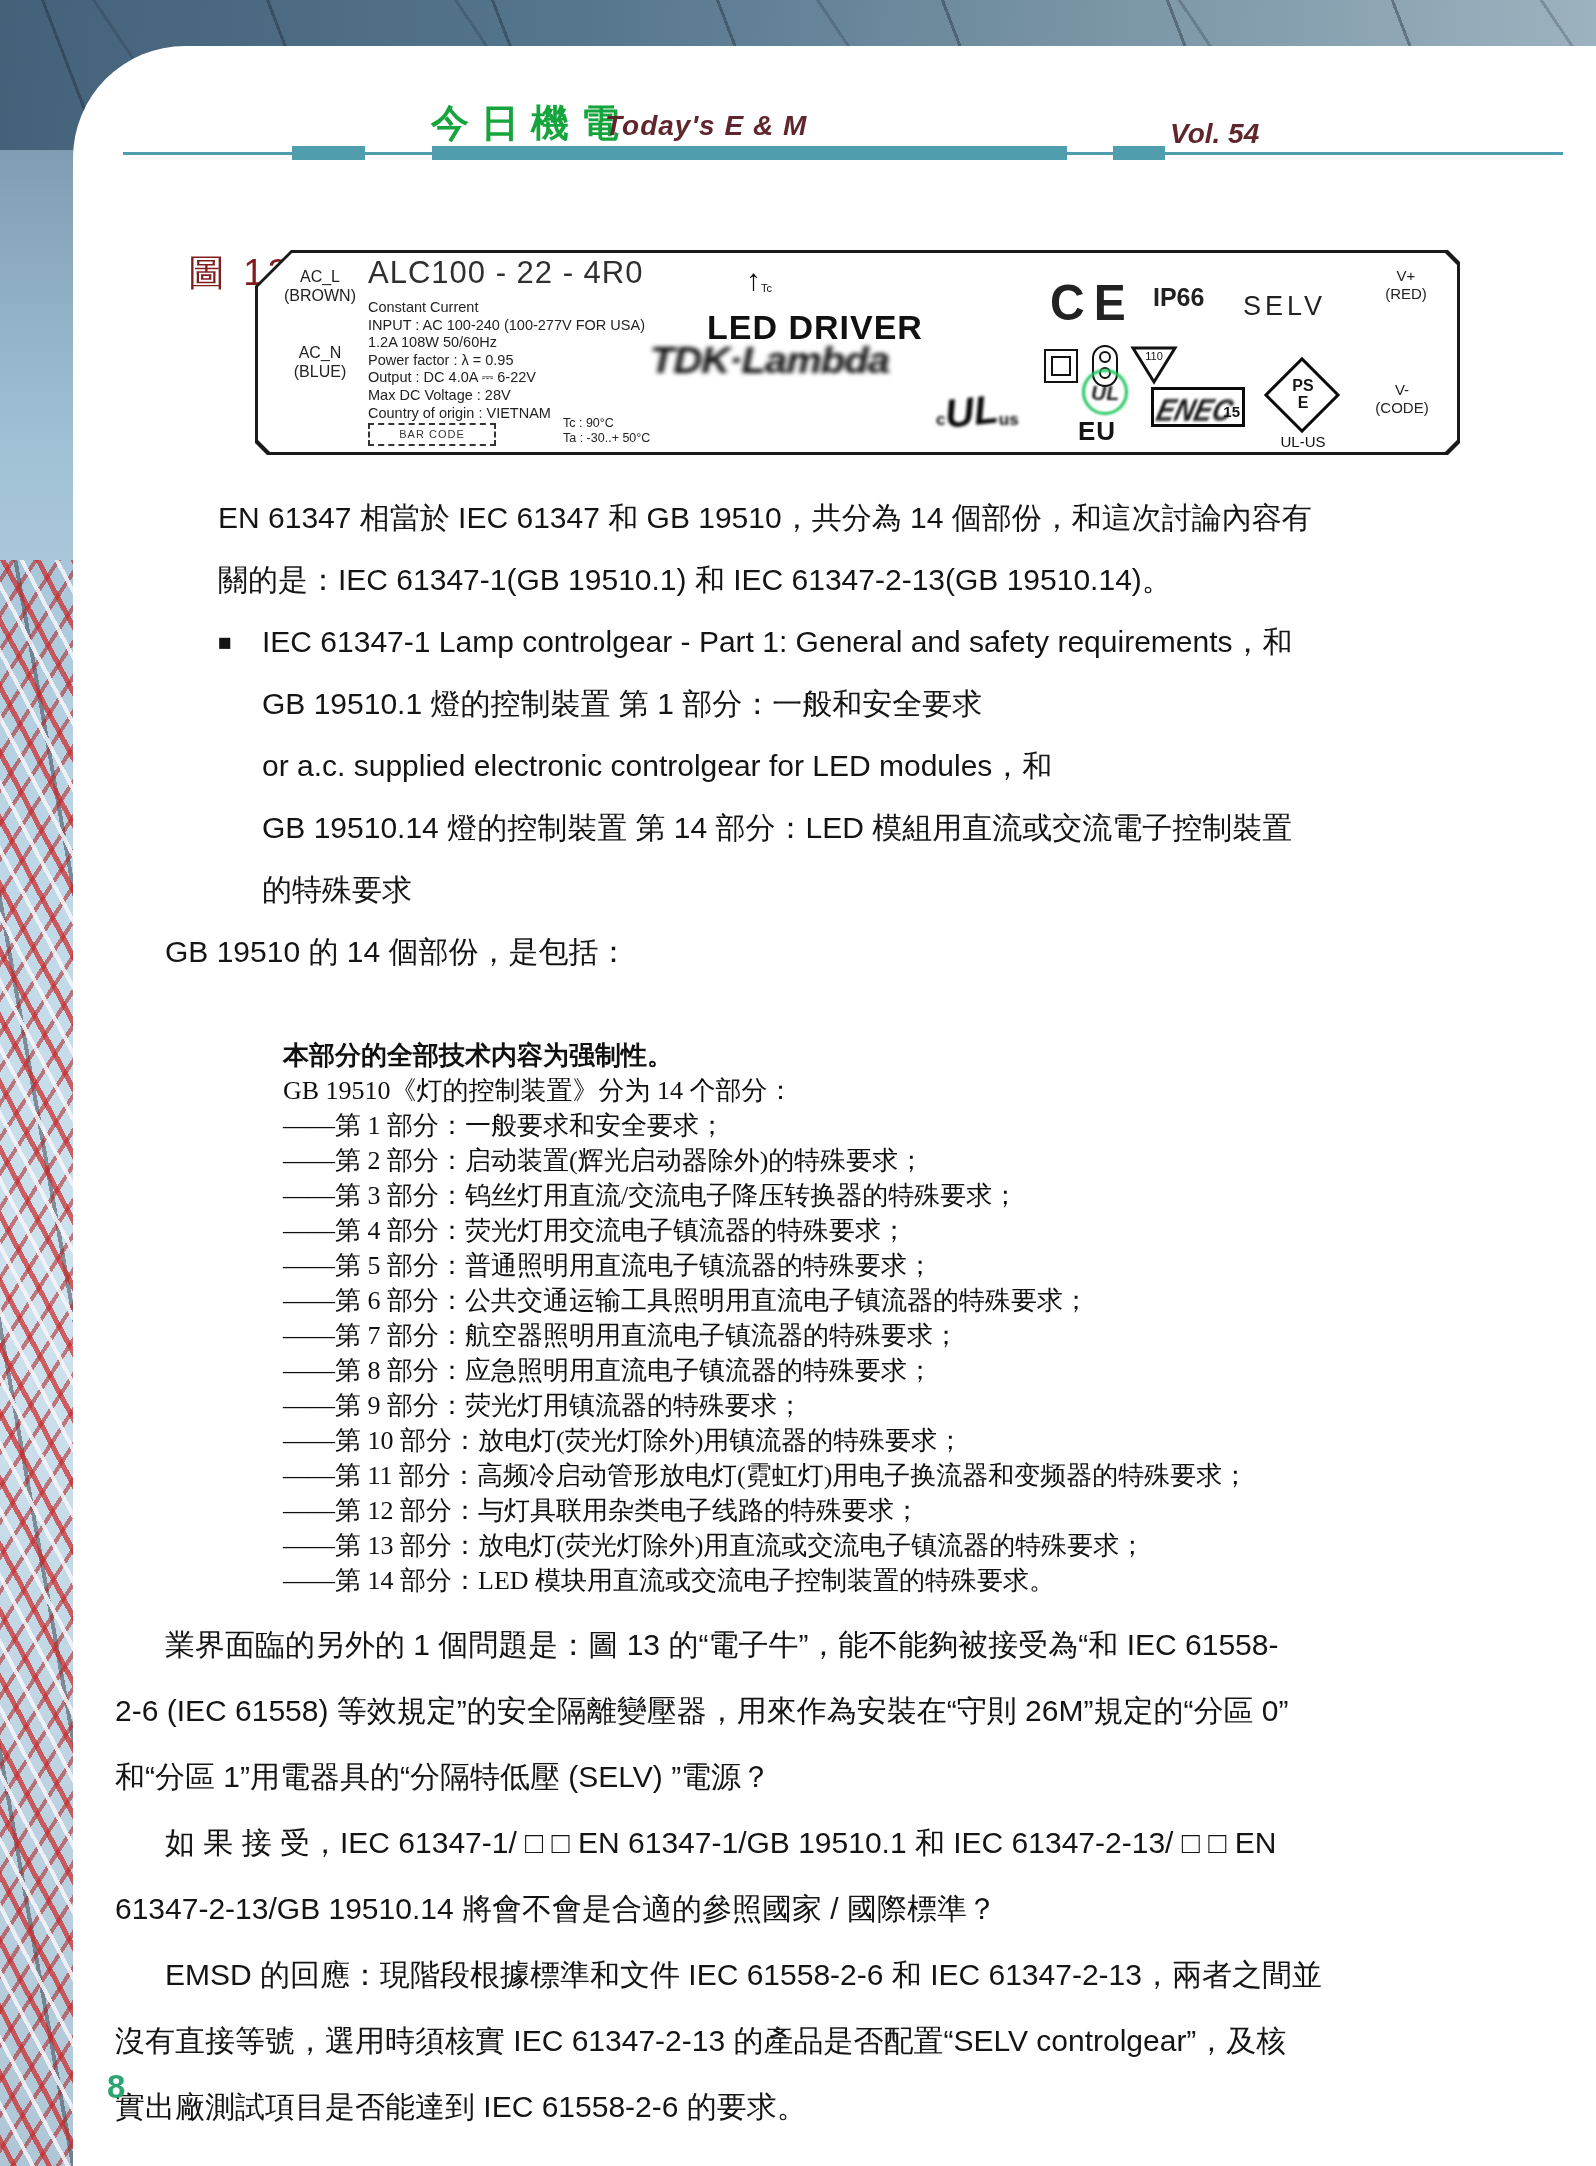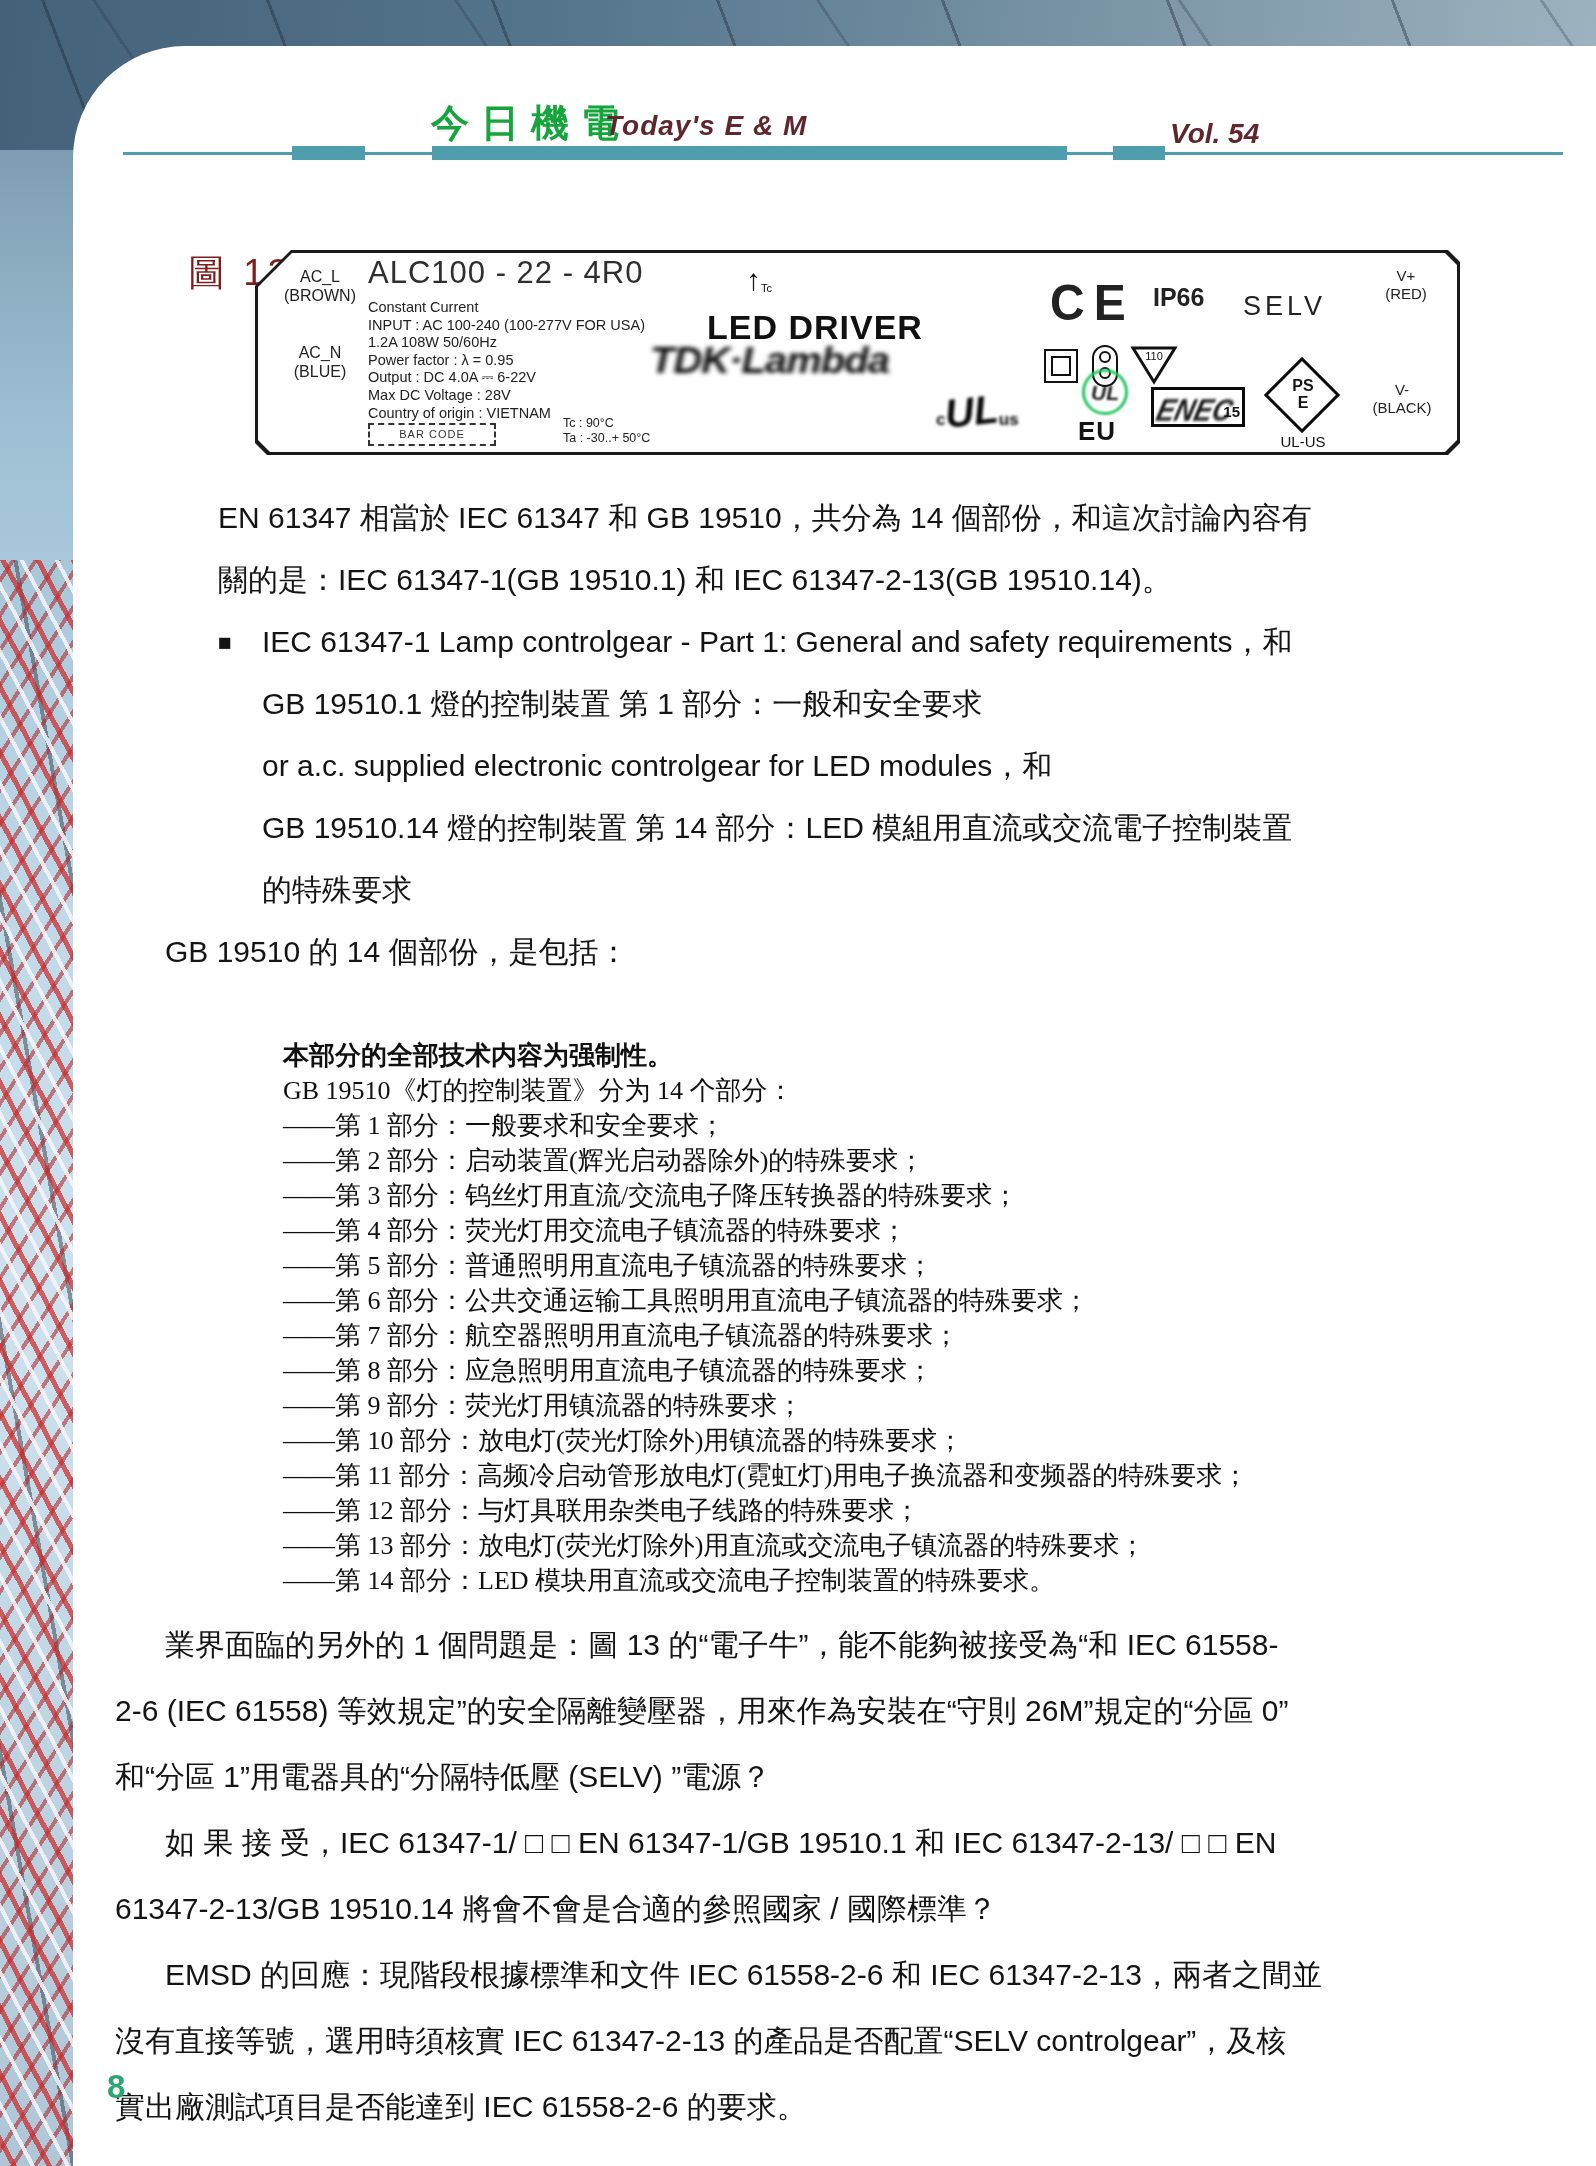--- a/index.html
+++ b/index.html
@@ -145,21 +145,21 @@
         <div class="brand">TDK·Lambda</div>
         <div class="ce">CE</div>
         <div class="ip">IP66</div>
         <div class="selv">SELV</div>
         <div class="vpm vplus">
           <span>V+</span><br>
           <span>(RED)</span>
         </div>
         <div class="vpm vminus">
           <span>V-</span><br>
-          <span>(BLACK)</span>
+          <span>(CODE)</span>
         </div>
         <div class="dblsq">
             <i></i>
           </div>
         <div class="oval">
             <i class="c1"></i>
             <i class="c2"></i>
           </div>
         <div class="tri">
           <svg width="48" height="40" viewBox="0 0 48 40">

